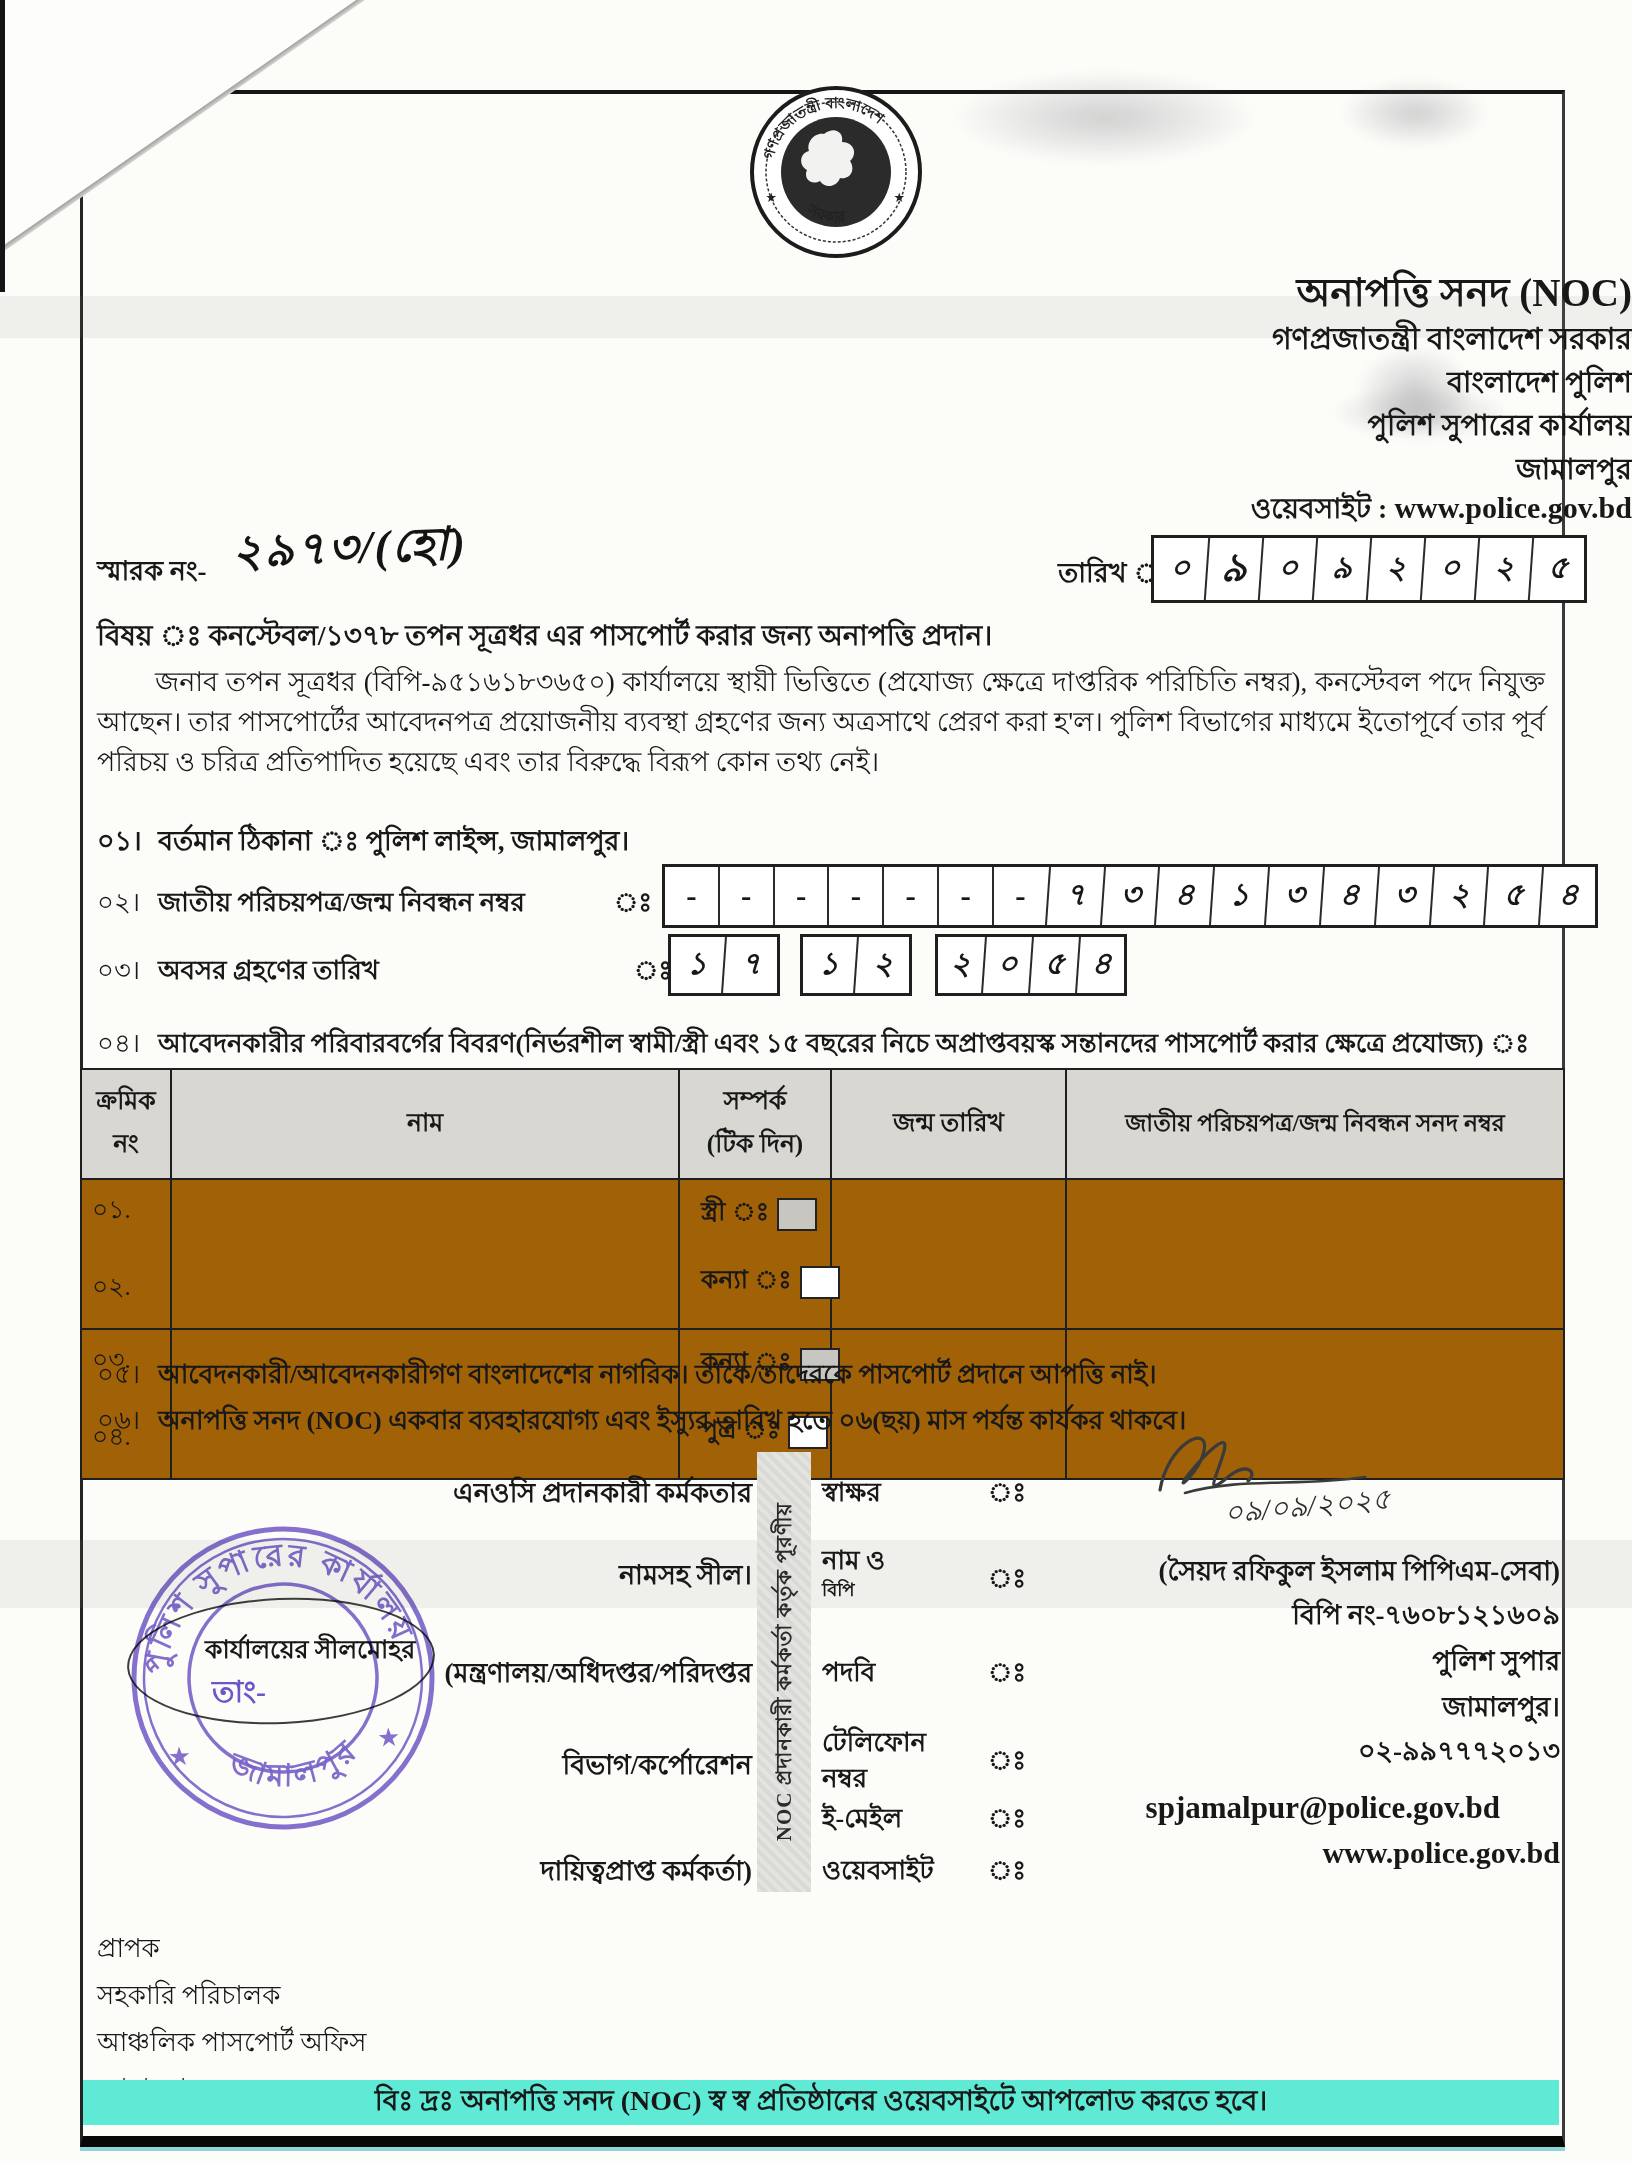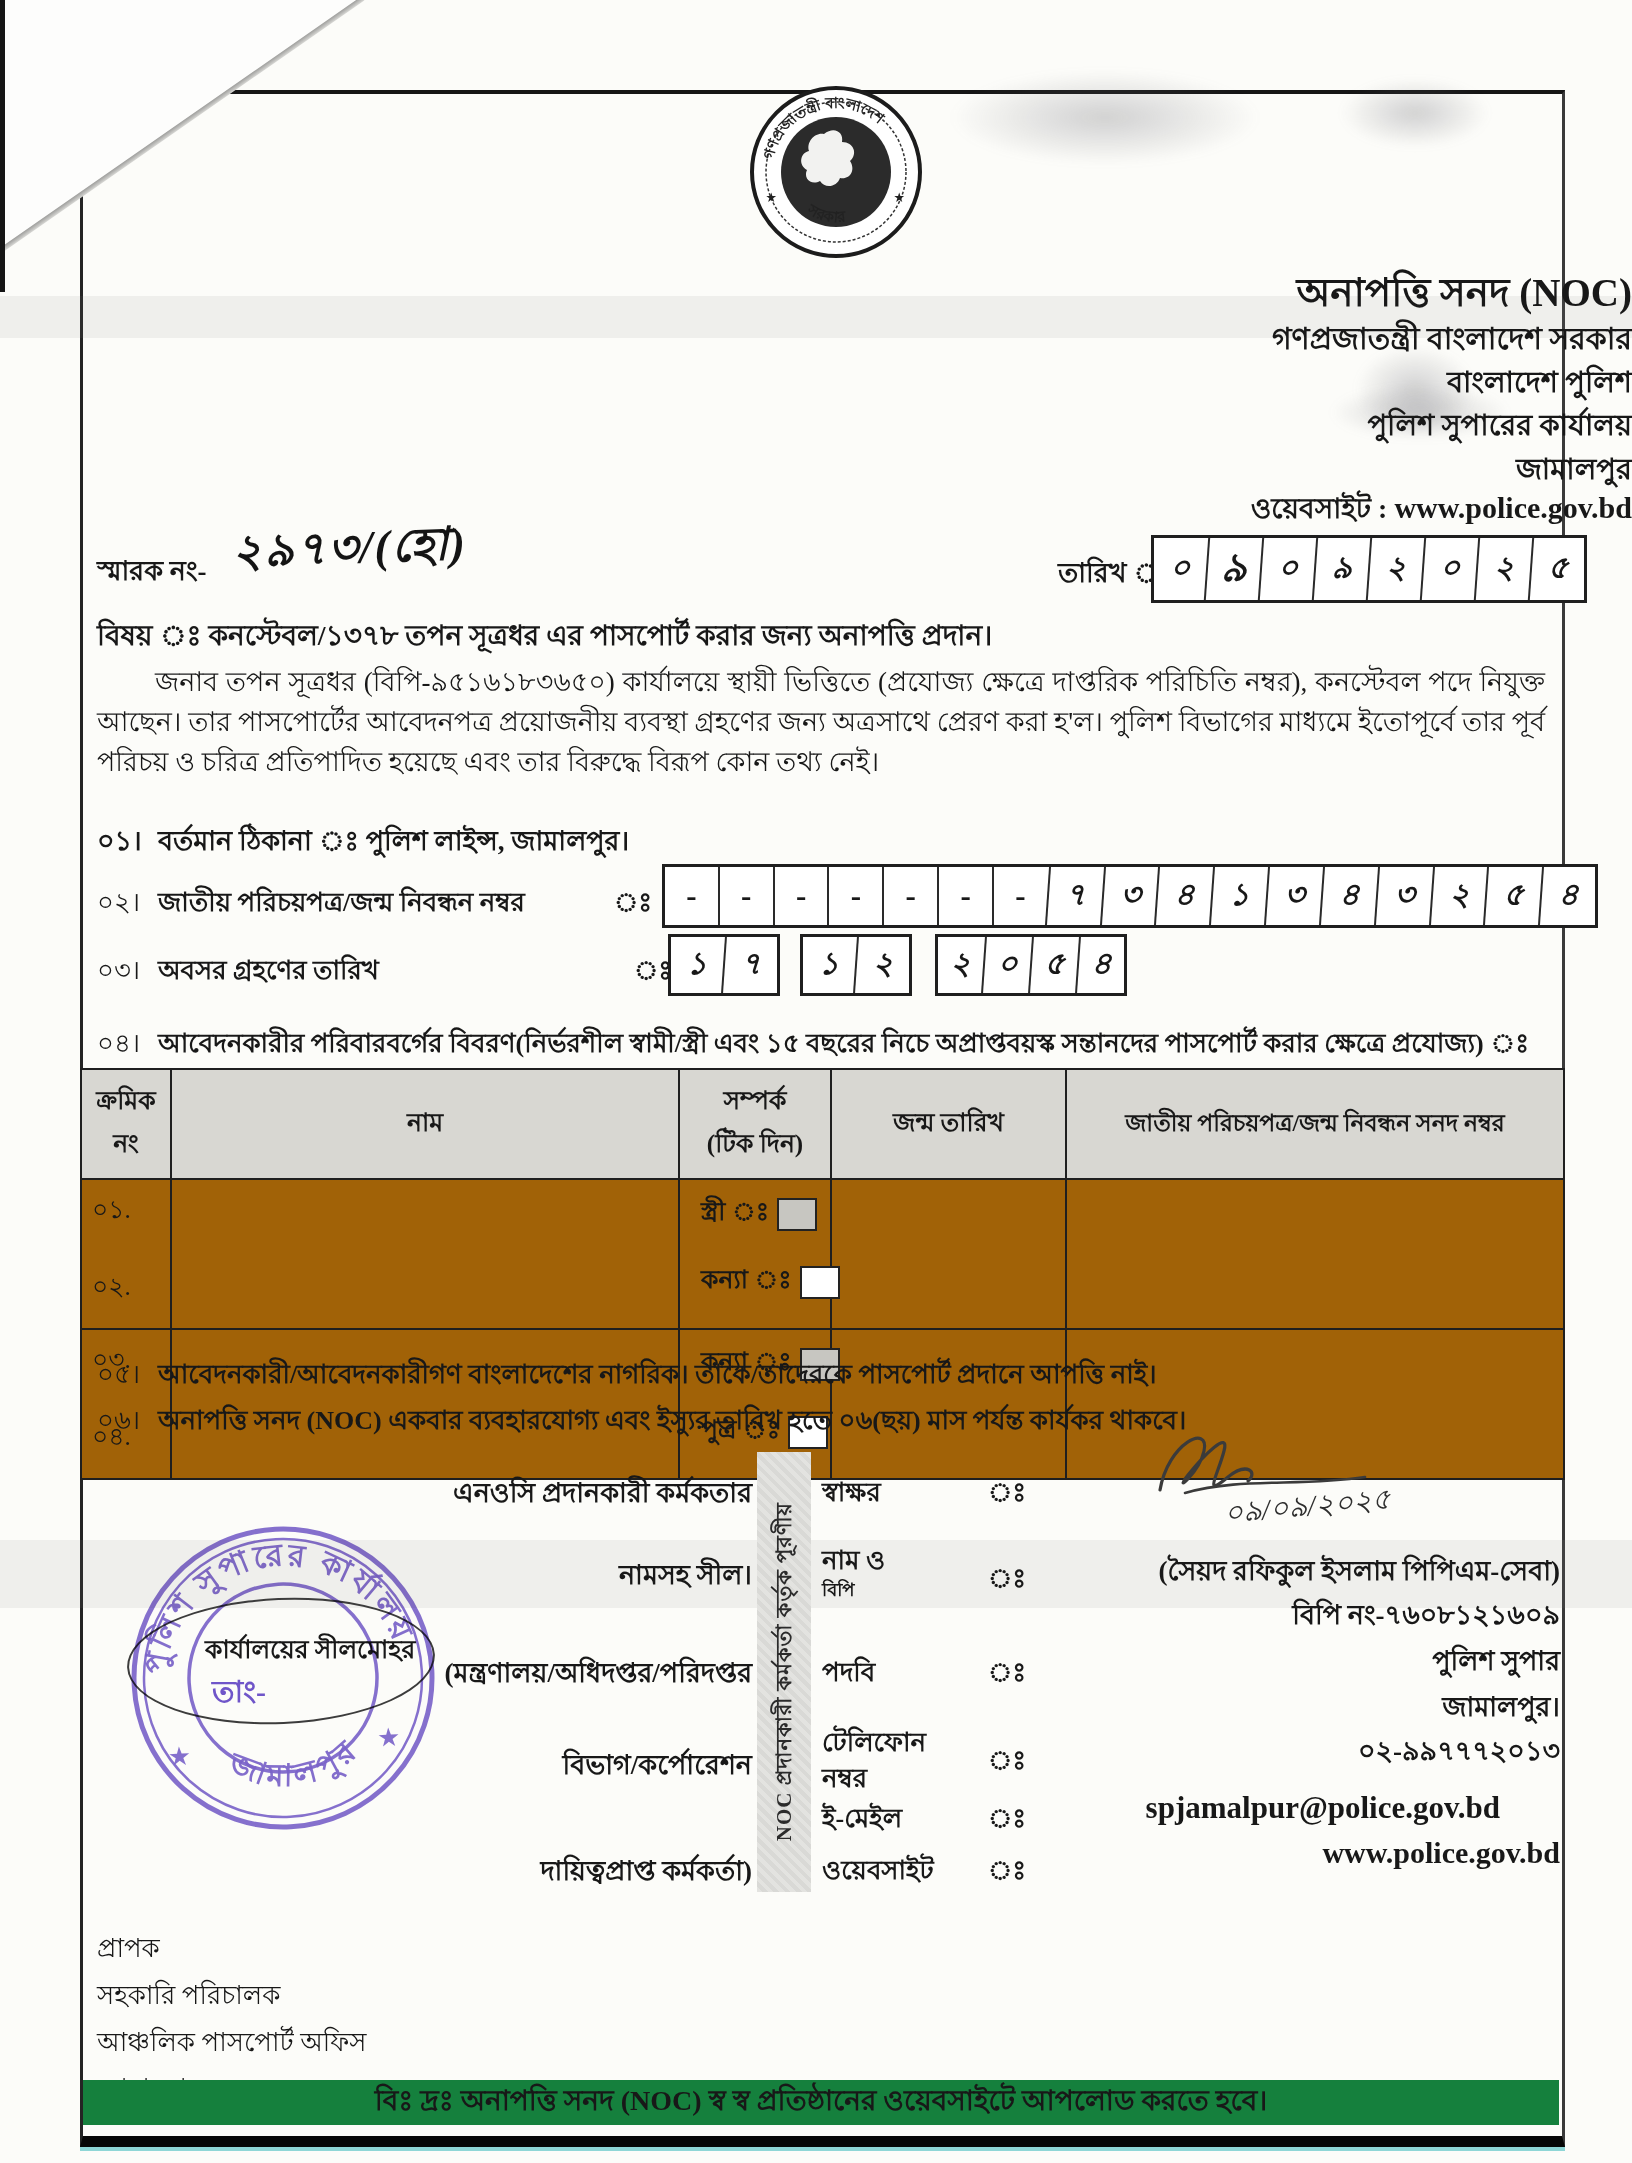--- a/index.html
+++ b/index.html
@@ -59,21 +59,21 @@
   }
   .vband span{
     writing-mode:vertical-rl;transform:rotate(180deg);
     font-size:21px;font-weight:600;color:#2b2b2b;letter-spacing:1px;white-space:nowrap;
   }
   
   .stamp{left:113px;top:1508px;z-index:5;mix-blend-mode:multiply;transform:rotate(-3deg);opacity:0.92;}
   .seal-ellipse{left:127px;top:1598px;width:304px;height:122px;border:2px solid #3c3c3c;
     border-radius:50%;transform:rotate(-2.5deg);z-index:4;}
   .footerbar{
-    left:83px;top:2080px;width:1476px;height:45px;background:#15803d;
+    left:83px;top:2080px;width:1476px;height:45px;background:#5eead4;
     display:flex;align-items:center;justify-content:center;
     font-size:28px;font-weight:bold;z-index:4;
   }
   .hw-memo{font-size:46px;font-weight:bold;font-style:italic;transform:rotate(-2deg);letter-spacing:2px;color:#141414;}
 </style>
 </head>
 <body>
 
 <div class="page">
 

